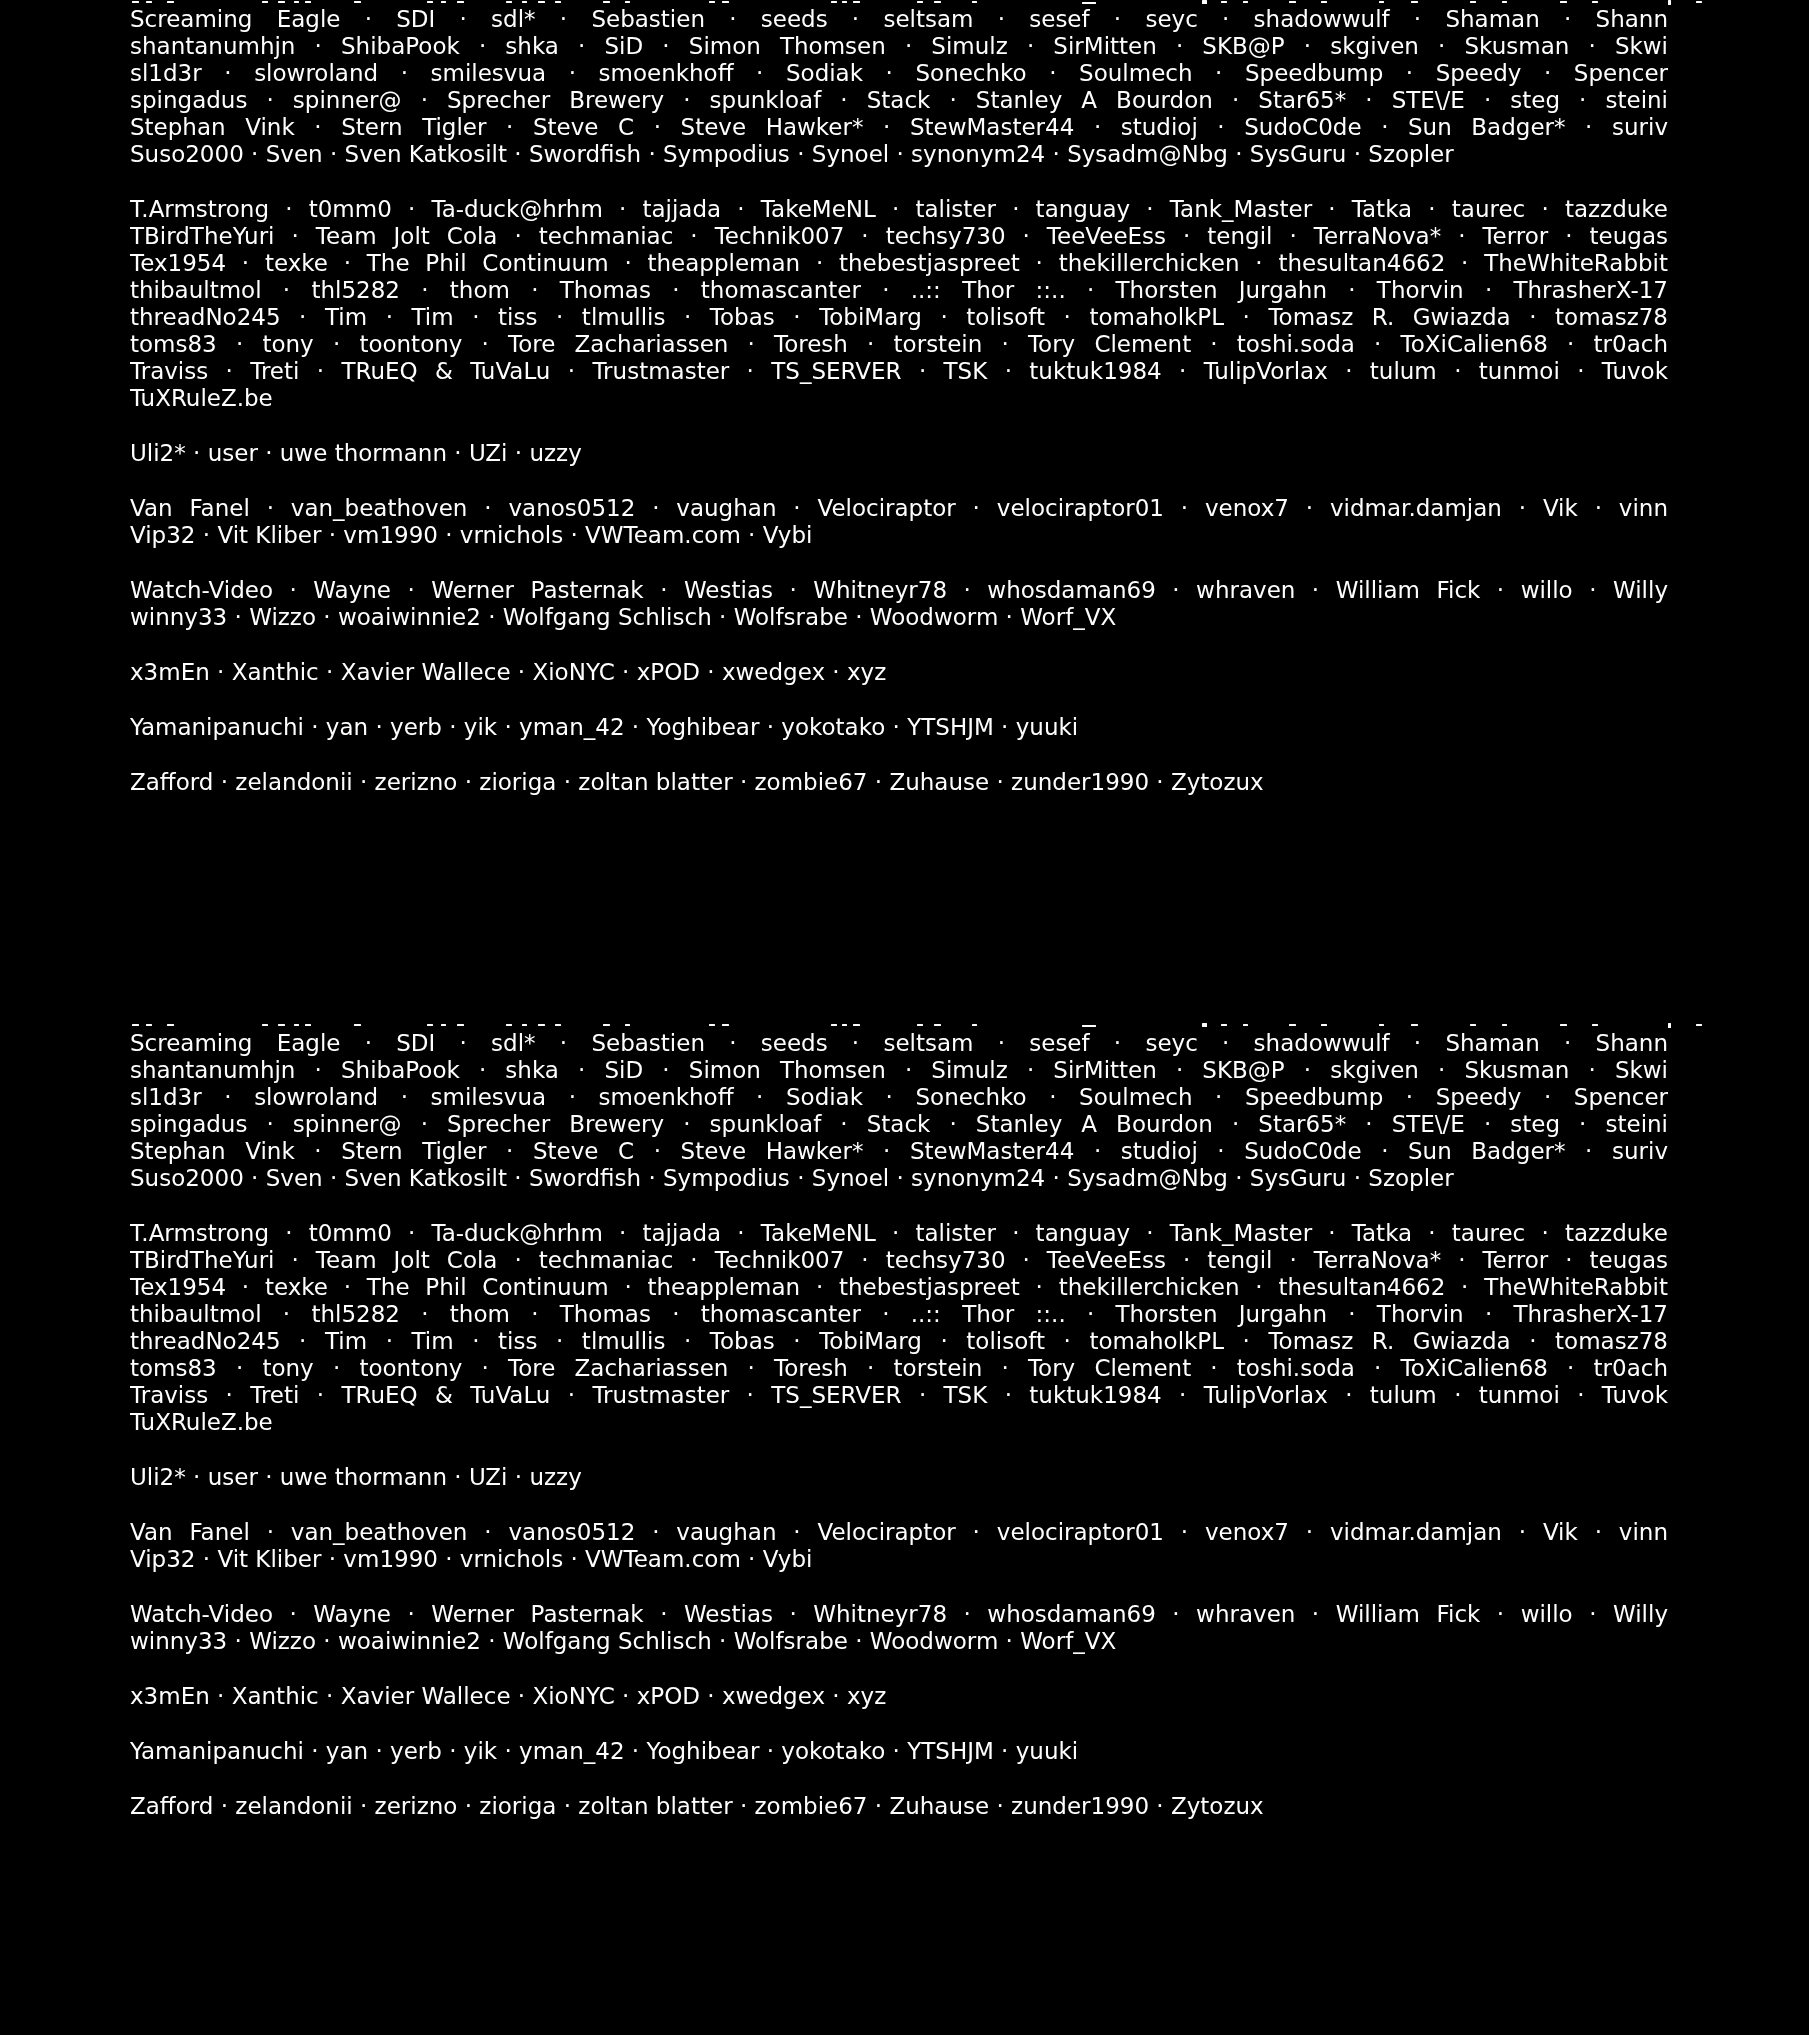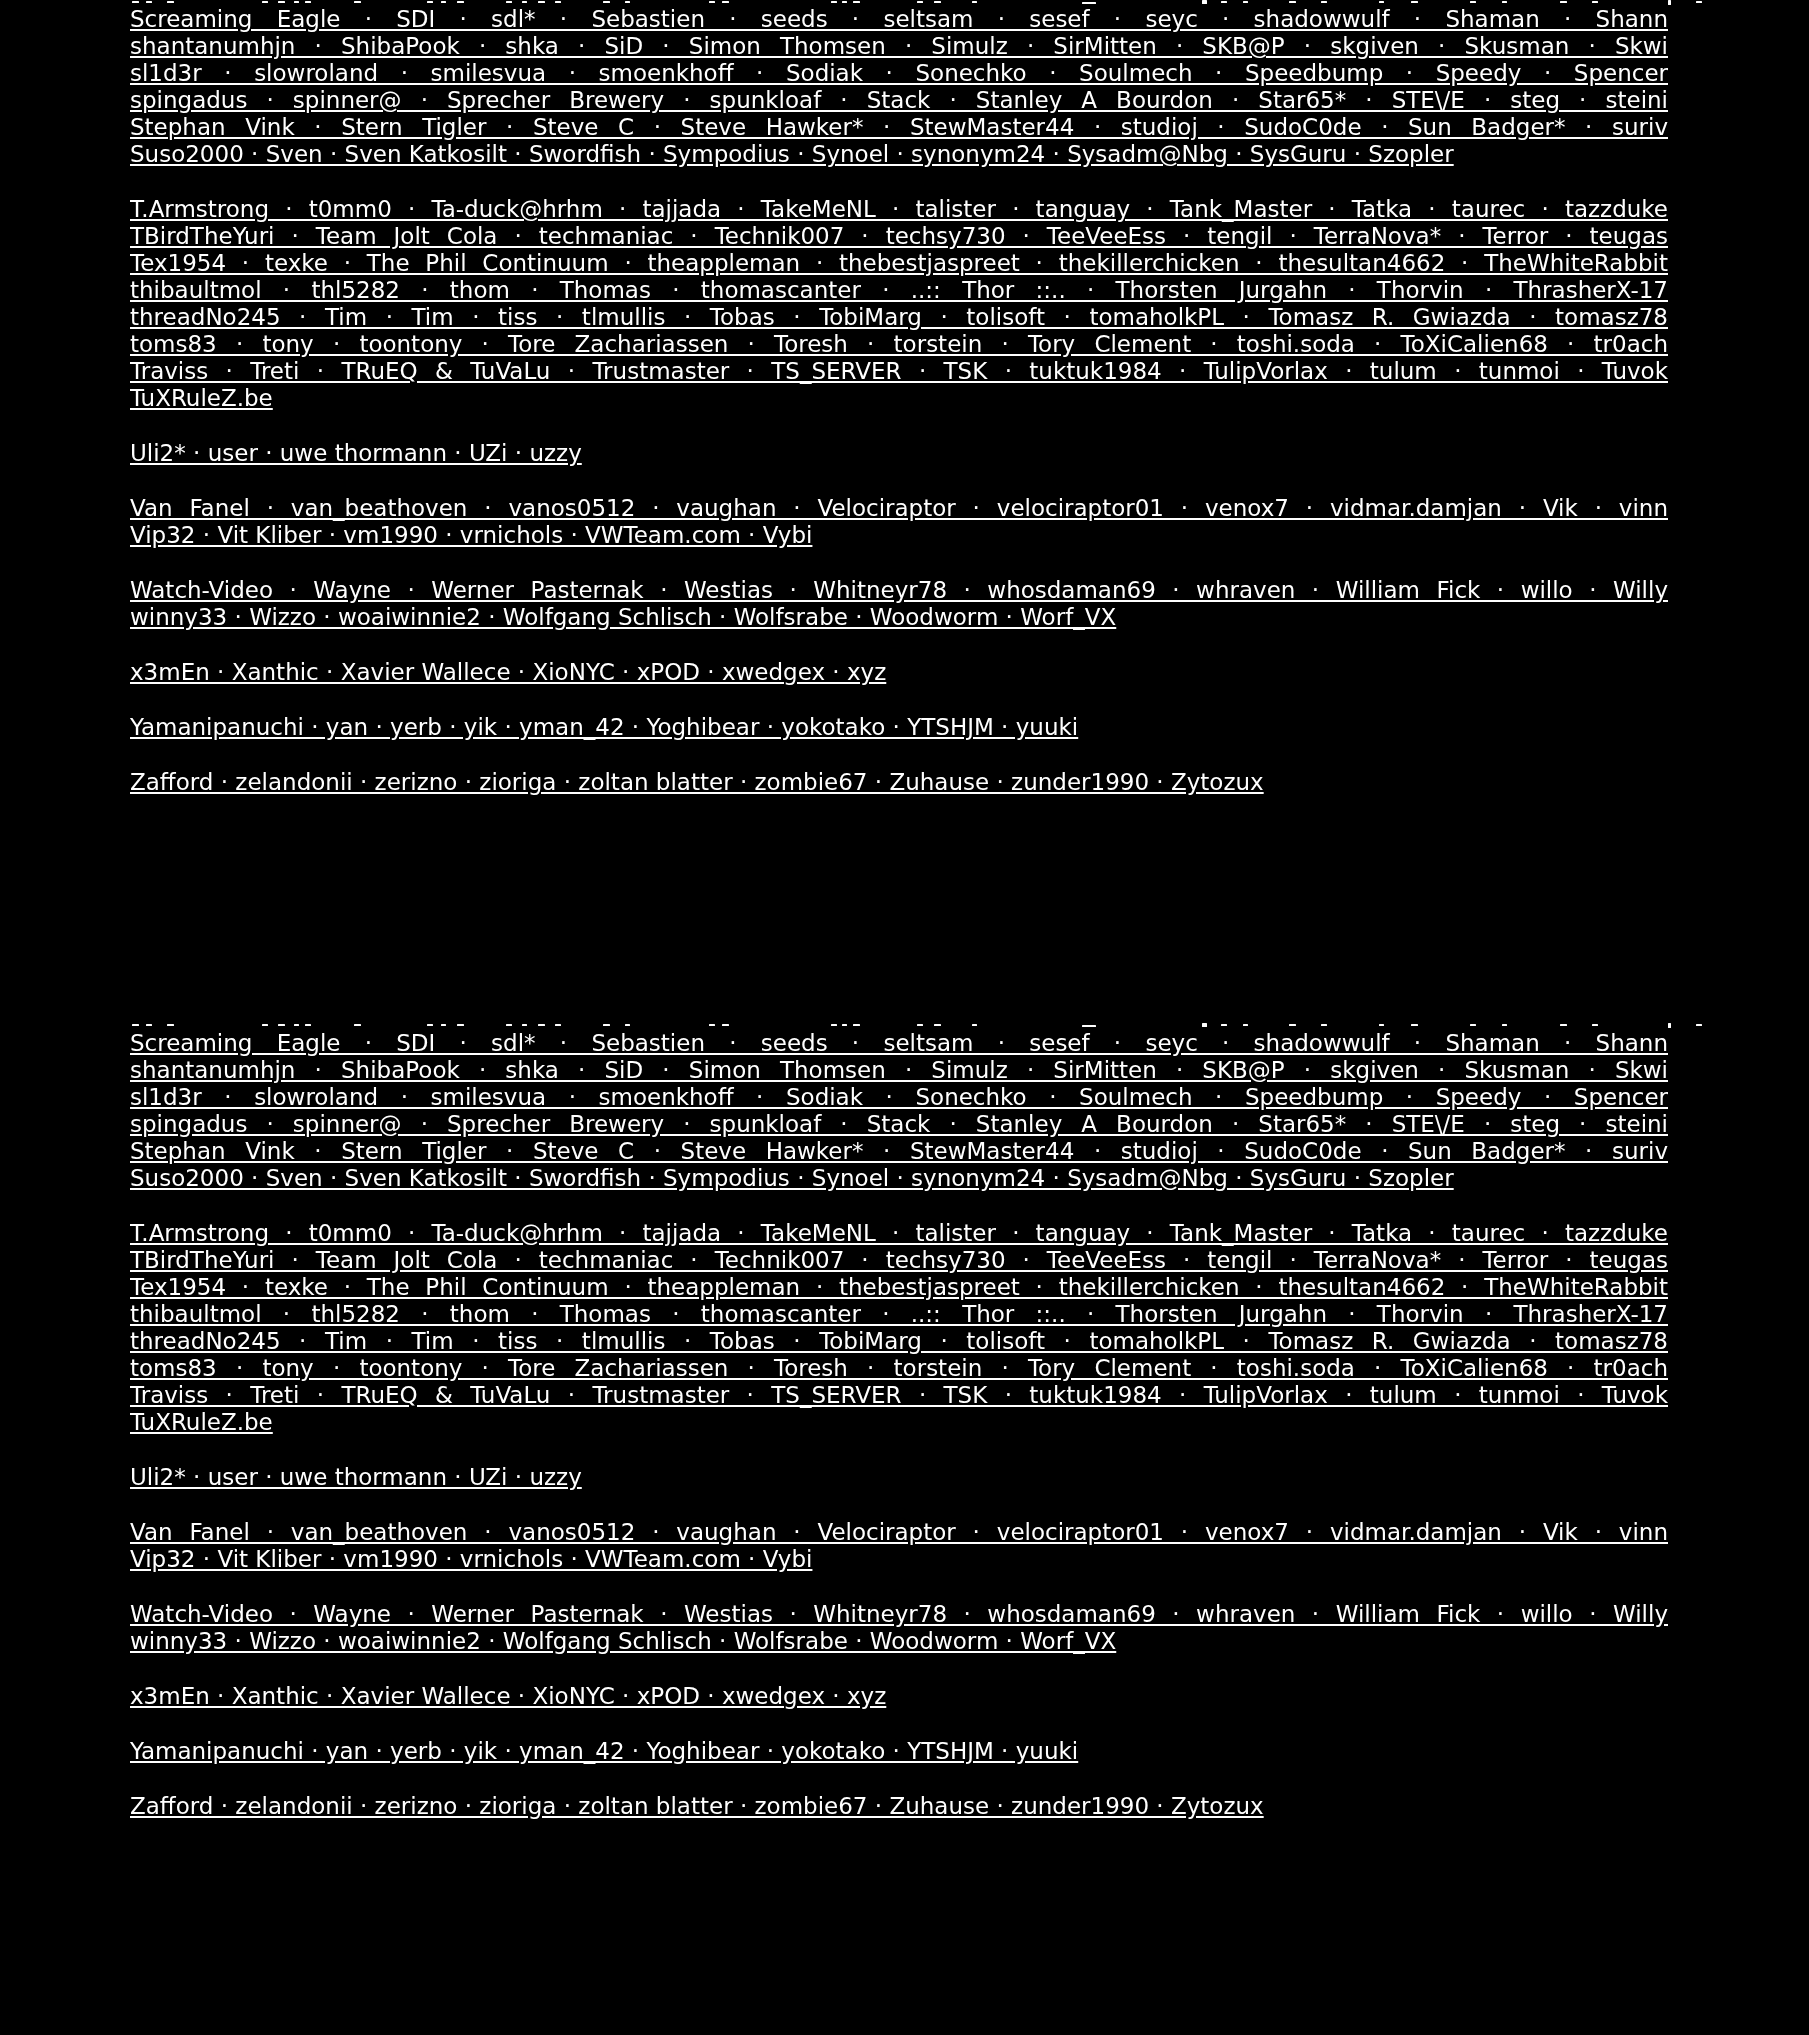--- a/index.html
+++ b/index.html
@@ -20,21 +20,21 @@
     position: relative;
     height: 4.1px;
     margin: 0 -134px 2.3px -130px;
     overflow: visible;
   }
   .tips .frag {
     position: absolute;
     background: #ffffff;
     border-radius: 0.5px;
   }
-  .para { margin: 0 7px 28px 0; text-decoration: underline; }
+  .para { margin: 0 7px 28px 0; }
   .para:last-child { margin-bottom: 0; }
   .line {
     height: 27px;
     overflow: hidden;
     white-space: normal;
   }
   .line.just {
     text-align: justify;
     text-align-last: justify;
   }

